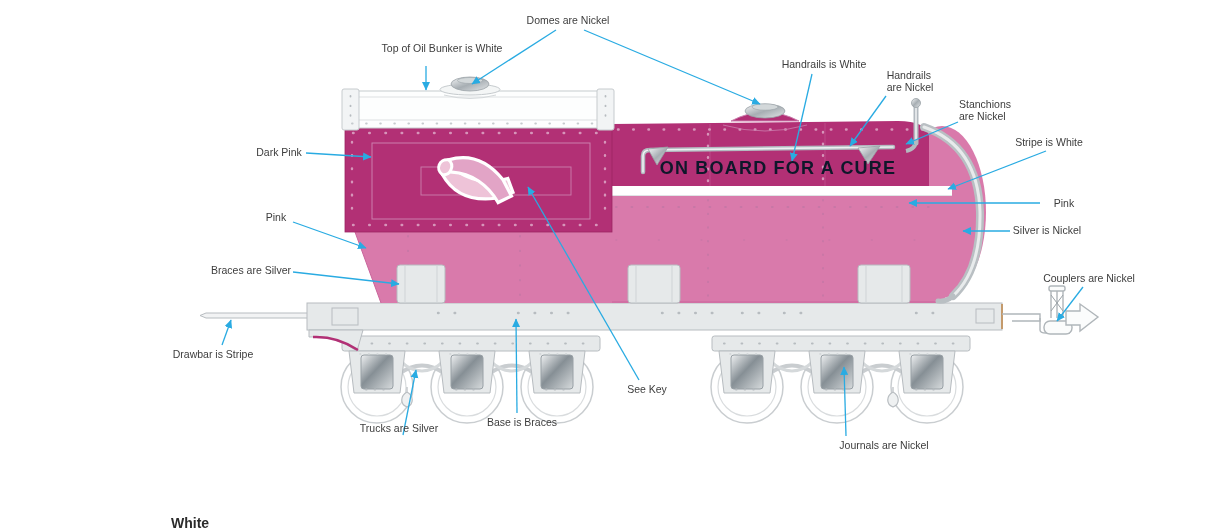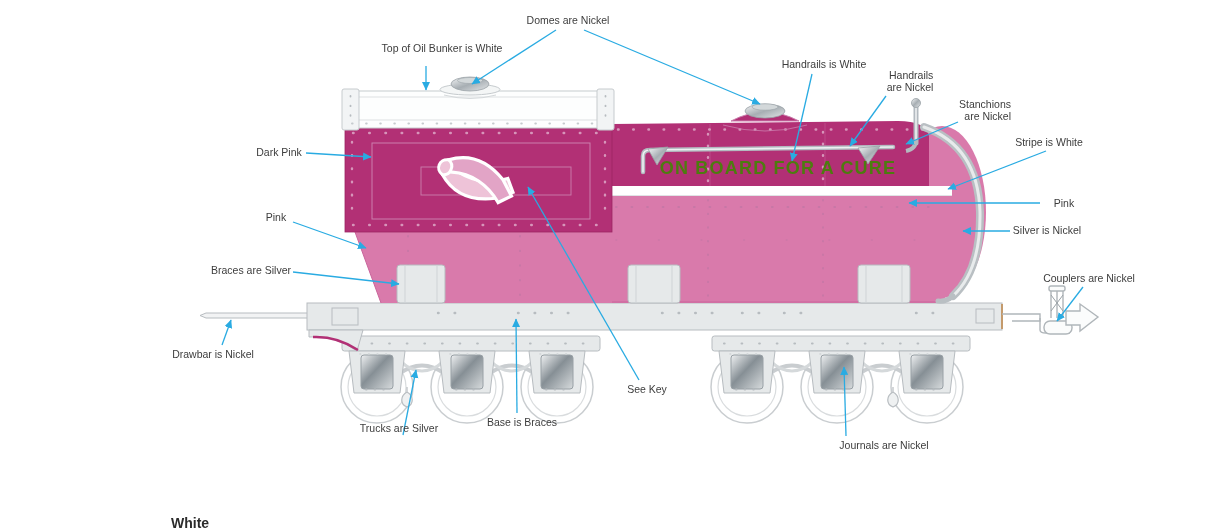--- a/index.html
+++ b/index.html
@@ -1,22 +1,22 @@
 <!DOCTYPE html>
 <html><head>
 <meta charset="utf-8">
 <style>
   html,body{margin:0;padding:0;background:#fff;}
   #stage{position:relative;width:1225px;height:529px;background:#fff;overflow:hidden;
          font-family:"Liberation Sans",sans-serif;}
   #art{position:absolute;left:0;top:0;}
   .lbl{position:absolute;font-size:10.5px;line-height:12px;color:#3d3d3d;
-       text-align:right;transform:translateX(-50%);white-space:pre-line;}
+       text-align:left;transform:translateX(-50%);white-space:pre-line;}
   .lettering{position:absolute;left:778px;top:158px;transform:translateX(-50%);
-       font-size:18px;font-weight:bold;letter-spacing:1.2px;color:#4d7c0f;white-space:nowrap;}
+       font-size:18px;font-weight:bold;letter-spacing:1.2px;color:#0f172a;white-space:nowrap;}
   .keynote{position:absolute;left:171px;top:515px;font-size:14px;font-weight:bold;color:#2b2b2b;}
 </style>
 </head>
 <body>
 
 <div id="stage">
 
 <svg id="art" width="1225" height="529" viewBox="0 0 1225 529">
   <defs>
     <linearGradient id="met" x1="0" y1="0" x2="1" y2="1">
@@ -214,21 +214,21 @@
 are Nickel</div>
 <div class="lbl" style="left:985px;top:98px;">Stanchions
 are Nickel</div>
 <div class="lbl" style="left:1049px;top:136px;">Stripe is White</div>
 <div class="lbl" style="left:1064px;top:197px;">Pink</div>
 <div class="lbl" style="left:1047px;top:224px;">Silver is Nickel</div>
 <div class="lbl" style="left:1089px;top:272px;">Couplers are Nickel</div>
 <div class="lbl" style="left:279px;top:146px;">Dark Pink</div>
 <div class="lbl" style="left:276px;top:211px;">Pink</div>
 <div class="lbl" style="left:251px;top:264px;">Braces are Silver</div>
-<div class="lbl" style="left:213px;top:348px;">Drawbar is Nickel</div>
+<div class="lbl" style="left:213px;top:348px;">Drawbar is Stripe</div>
 <div class="lbl" style="left:647px;top:383px;">See Key</div>
 <div class="lbl" style="left:522px;top:416px;">Base is Braces</div>
 <div class="lbl" style="left:399px;top:422px;">Trucks are Silver</div>
 <div class="lbl" style="left:846px;top:439px;margin-left:38px;">Journals are Nickel</div>
 
 <div class="keynote">White</div>
 
 </div>
 
 </body></html>

